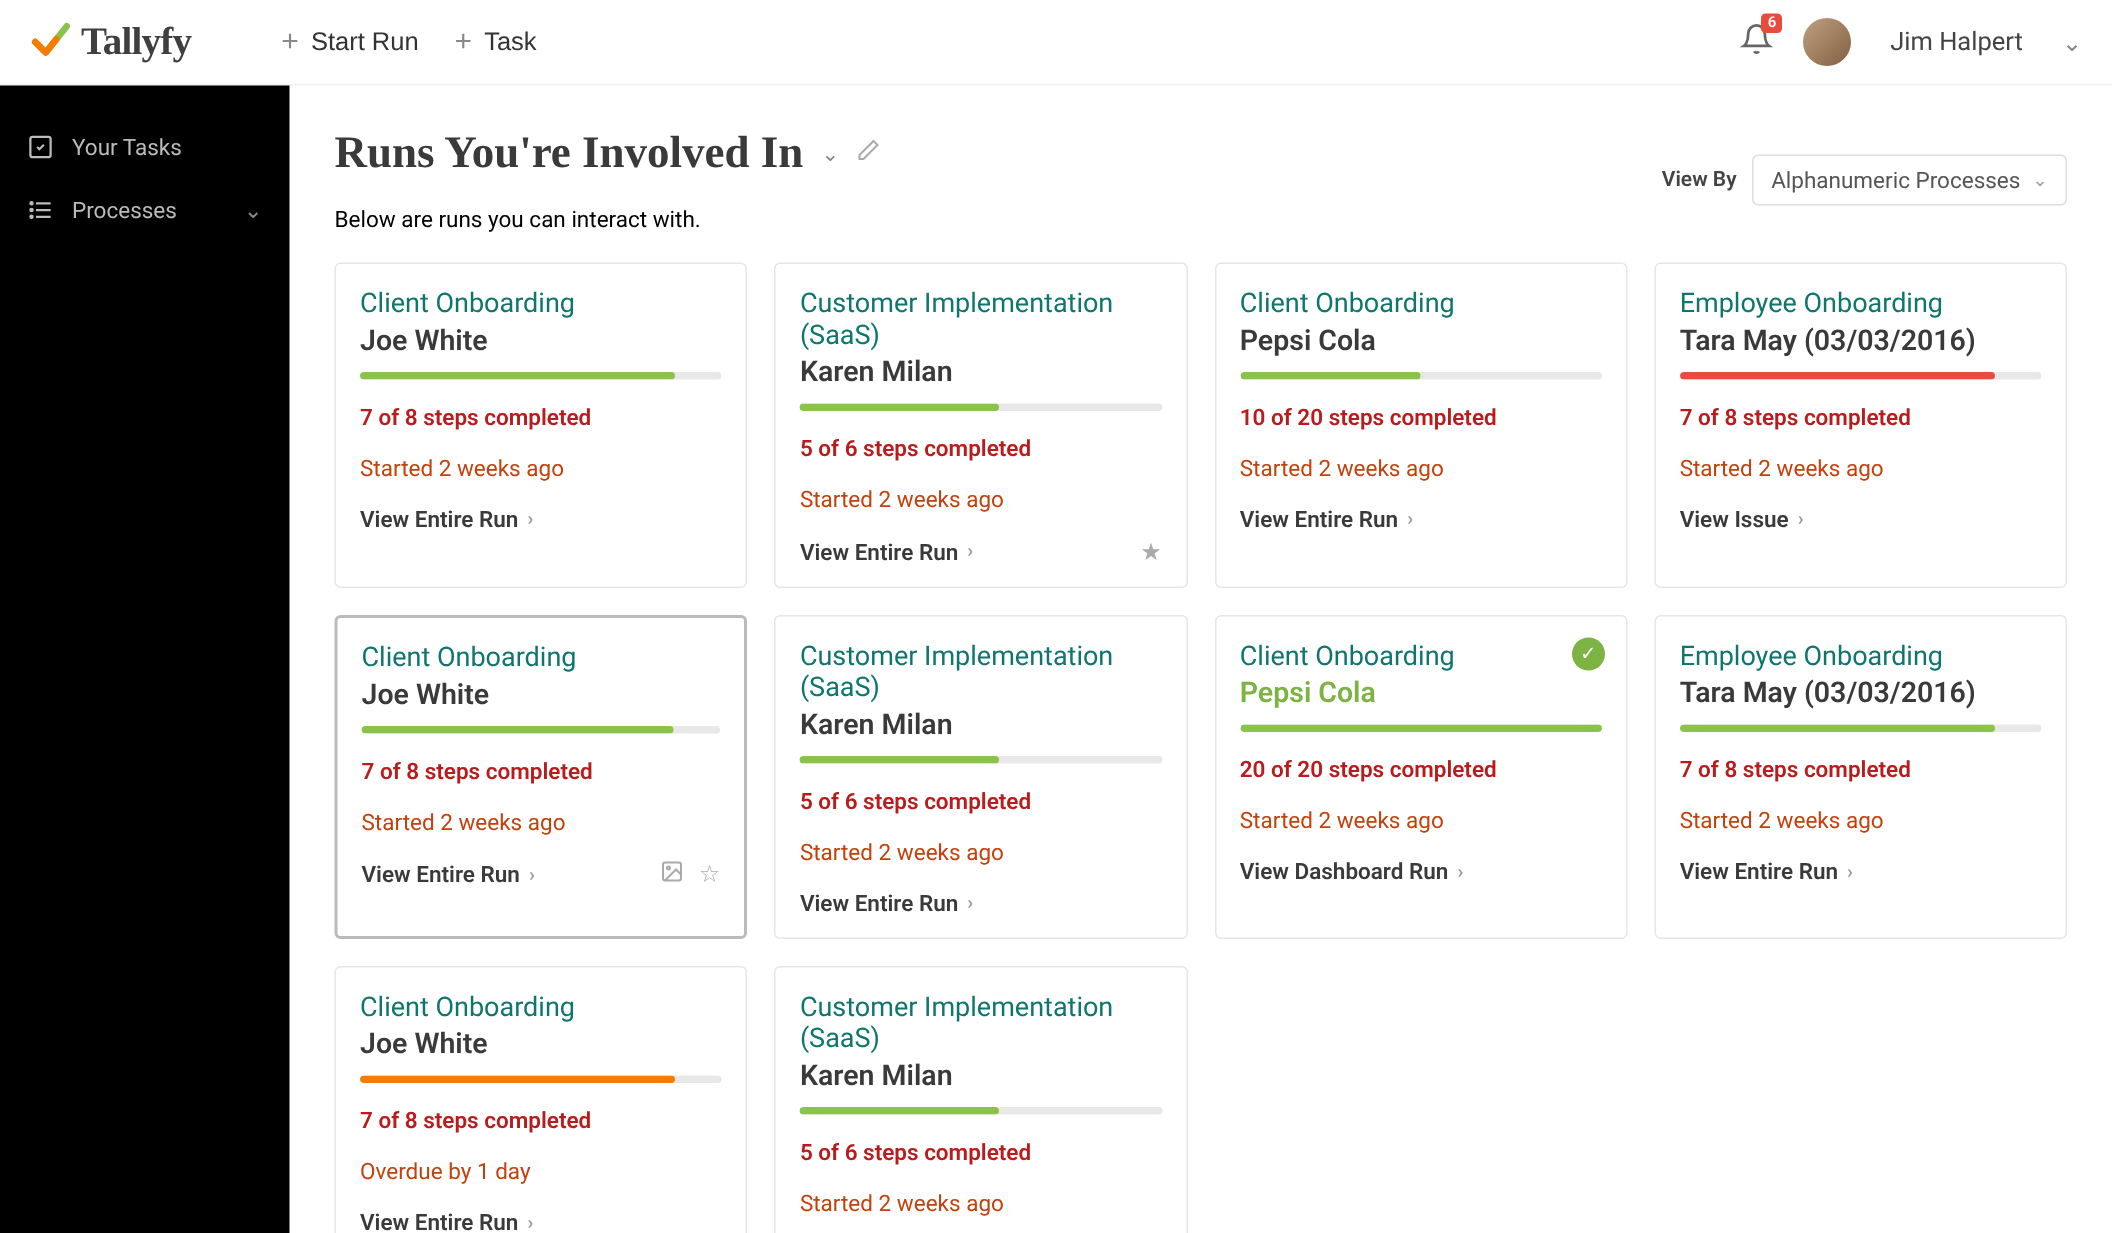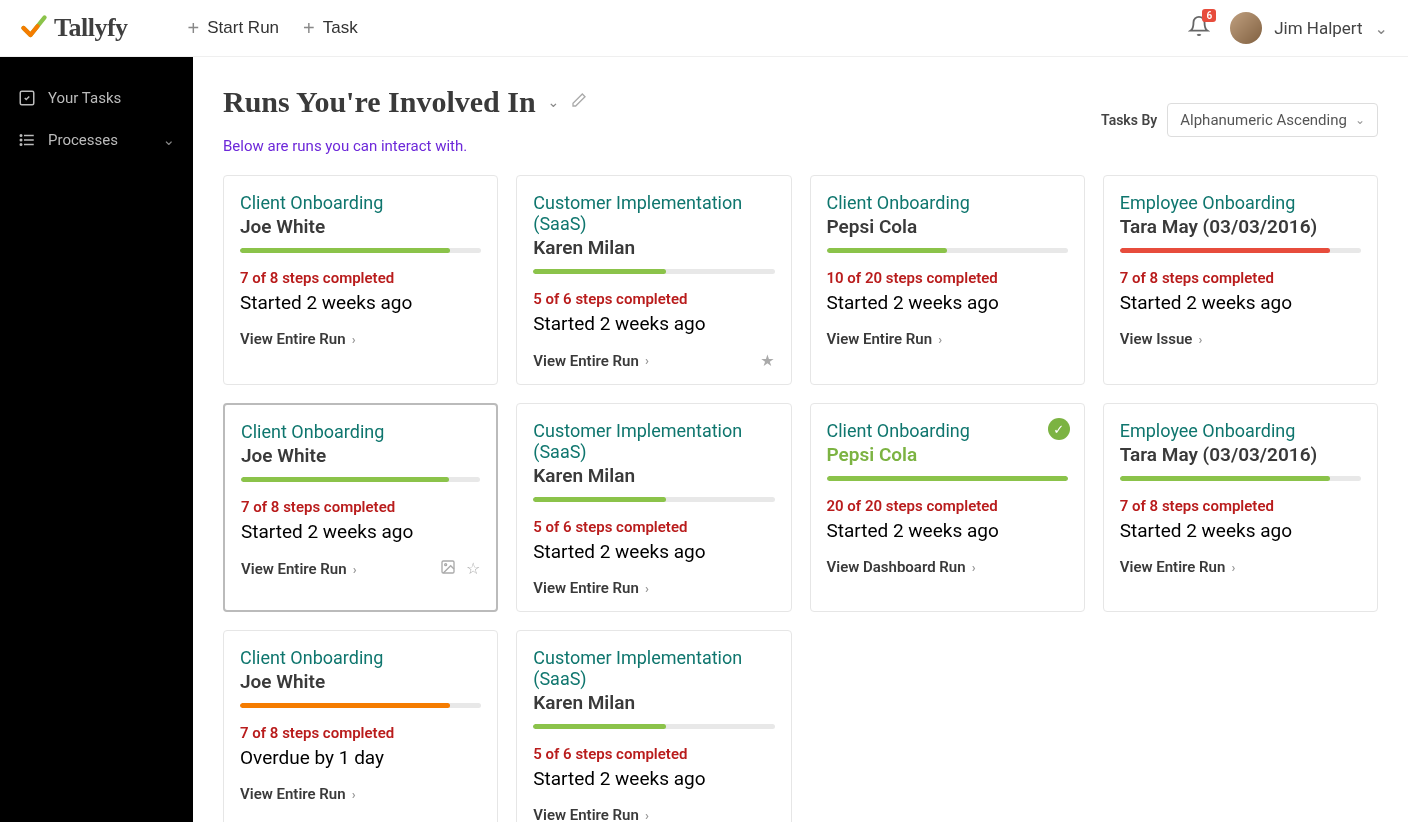--- a/index.html
+++ b/index.html
@@ -11,58 +11,58 @@
 .logo { display: flex; align-items: center; margin-right: 60px; }
 .logo svg { width: 28px; height: 28px; }
 .logo-text { font-size: 26px; font-weight: 700; color: #3f3f3f; margin-left: 6px; font-family: Georgia, serif; letter-spacing: -0.5px; }
 .header-actions { display: flex; gap: 24px; }
 .header-btn { display: flex; align-items: center; gap: 8px; background: none; border: none; font-size: 17px; font-weight: 500; color: #333; cursor: pointer; }
 .header-btn .plus { font-size: 20px; font-weight: 300; color: #888; }
 .header-right { margin-left: auto; display: flex; align-items: center; gap: 20px; }
 .notif { position: relative; cursor: pointer; }
 .notif svg { width: 22px; height: 22px; }
 .notif-badge { position: absolute; top: -6px; right: -6px; background: #e74c3c; color: #fff; font-size: 10px; padding: 1px 4px; border-radius: 3px; font-weight: 600; }
-.user { display: flex; align-items: center; gap: 12px; cursor: pointer; }
+.user { display: flex; align-items: center; gap: 26px; cursor: pointer; }
 .avatar { width: 32px; height: 32px; border-radius: 50%; background: linear-gradient(135deg,#c0a080 0%,#806040 100%); }
 .user-name { font-size: 17px; color: #444; }
 .user .chev { color: #888; }
 
 
 .body { display: flex; flex: 1; }
 .sidebar { width: 193px; background: #000000; padding-top: 20px; }
 .side-item { display: flex; align-items: center; gap: 12px; padding: 12px 18px; color: #bbb; font-size: 15px; cursor: pointer; }
 .side-item.active { background: #2c2c2c; color: #fff; font-weight: 500; }
 .side-item .icon { width: 18px; height: 18px; display: flex; align-items: center; justify-content: center; }
 .side-item .exp { margin-left: auto; color: #888; }
 
 
 .main { flex: 1; padding: 28px 30px; }
 .page-header { display: flex; align-items: flex-start; margin-bottom: 20px; }
 .page-title-wrap { display: flex; flex-direction: column; gap: 18px; }
 .page-title-row { display: flex; align-items: center; gap: 12px; }
 .page-title { font-family: Georgia, 'Times New Roman', serif; font-size: 30px; font-weight: 600; color: #3a3a3a; }
 .page-title-row .chev { color: #888; font-size: 14px; }
 .page-title-row .edit { color: #aaa; cursor: pointer; }
-.page-subtitle { font-size: 15px; color: #6d28d9; }
+.page-subtitle { font-size: 15px; color: #000000; }
 .sort { margin-left: auto; display: flex; align-items: center; gap: 10px; margin-top: 18px; }
 .sort-label { font-size: 14px; font-weight: 600; color: #444; }
 .sort-select { border: 1px solid #ddd; border-radius: 4px; padding: 7px 12px; font-size: 15px; color: #555; display: flex; align-items: center; gap: 8px; cursor: pointer; }
 .sort-select .chev { color: #999; font-size: 12px; }
 
 
 .grid { display: grid; grid-template-columns: repeat(4, 1fr); gap: 18px; }
 .card { border: 1px solid #e6e6e6; border-radius: 4px; padding: 16px 16px 14px; display: flex; flex-direction: column; gap: 2px; position: relative; }
 .card.selected { border: 2px solid #bbb; }
 .card-cat { font-size: 18px; color: #0f766e; margin-bottom: 0; }
 .card-title { font-size: 19px; font-weight: 600; color: #3a3a3a; margin-bottom: 8px; }
 .card-title.complete { color: #7cb342; }
 .progress { width: 100%; height: 5px; background: #e8e8e8; border-radius: 3px; margin-bottom: 14px; overflow: hidden; }
 .progress-fill { height: 100%; border-radius: 3px; }
 .card-steps { font-size: 15px; font-weight: 600; color: #b91c1c; margin-bottom: 2px; }
-.card-started { font-size: 19px; color: #000000; margin-bottom: 14px; }
+.card-started { font-size: 15px; color: #c2410c; margin-bottom: 14px; margin-top: 12px; }
 .card-action-row { display: flex; align-items: center; }
 .card-action { font-size: 15px; font-weight: 600; color: #3a3a3a; cursor: pointer; display: flex; align-items: center; gap: 6px; }
 .card-action .chev { color: #999; font-size: 13px; }
 .card-icons { margin-left: auto; display: flex; gap: 10px; }
 .card-icons .ic { color: #aaa; cursor: pointer; }
 .star-filled { color: #f5a623; }
 .check-badge { position: absolute; top: 14px; right: 14px; width: 22px; height: 22px; background: #7cb342; border-radius: 50%; display: flex; align-items: center; justify-content: center; color: #fff; font-size: 13px; }
 </style>
 </head>
 <body>
@@ -137,23 +137,23 @@
             <span class="chev">⌄</span>
             <span class="edit">
               <svg width="16" height="16" viewBox="0 0 24 24" fill="none" stroke="currentColor" stroke-width="2">
                   <path d="M17 3l4 4-14 14H3v-4L17 3z"></path>
                 </svg>
             </span>
           </div>
           <div class="page-subtitle">Below are runs you can interact with.</div>
         </div>
         <div class="sort">
-          <span class="sort-label">Tasks By</span>
+          <span class="sort-label">View By</span>
           <div class="sort-select">
-            <span>Alphanumeric Ascending</span>
+            <span>Alphanumeric Processes</span>
             <span class="chev">⌄</span>
           </div>
         </div>
       </div>
 
       <div class="grid" id="grid">
           <div class="card">
 
     <div class="card-cat">Client Onboarding</div>
     <div class="card-title ">Joe White</div>

